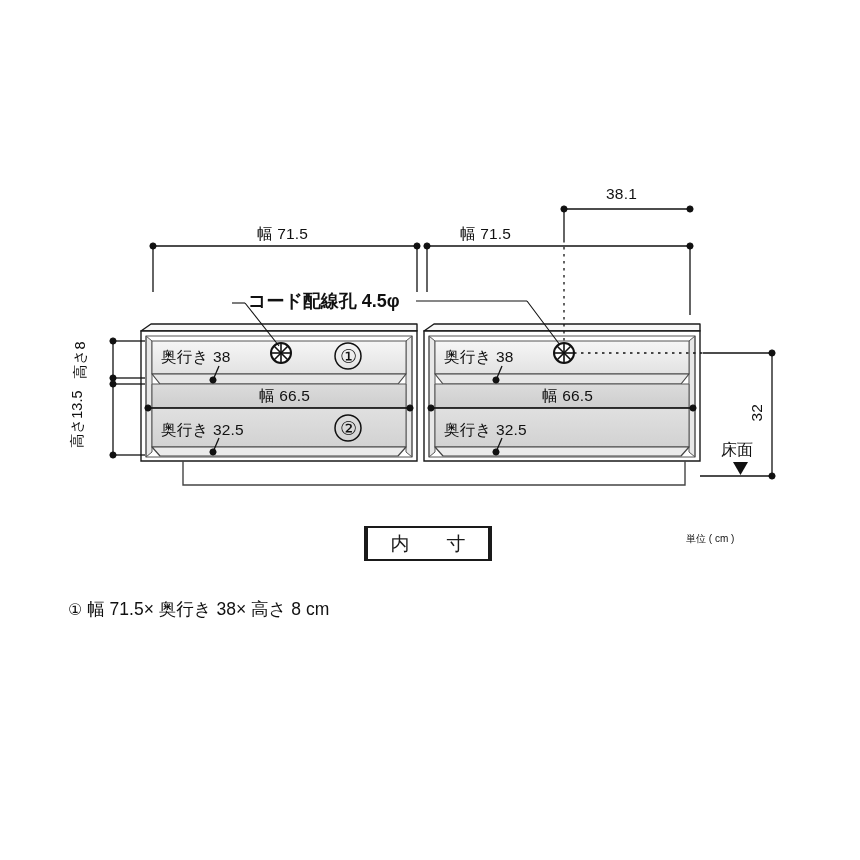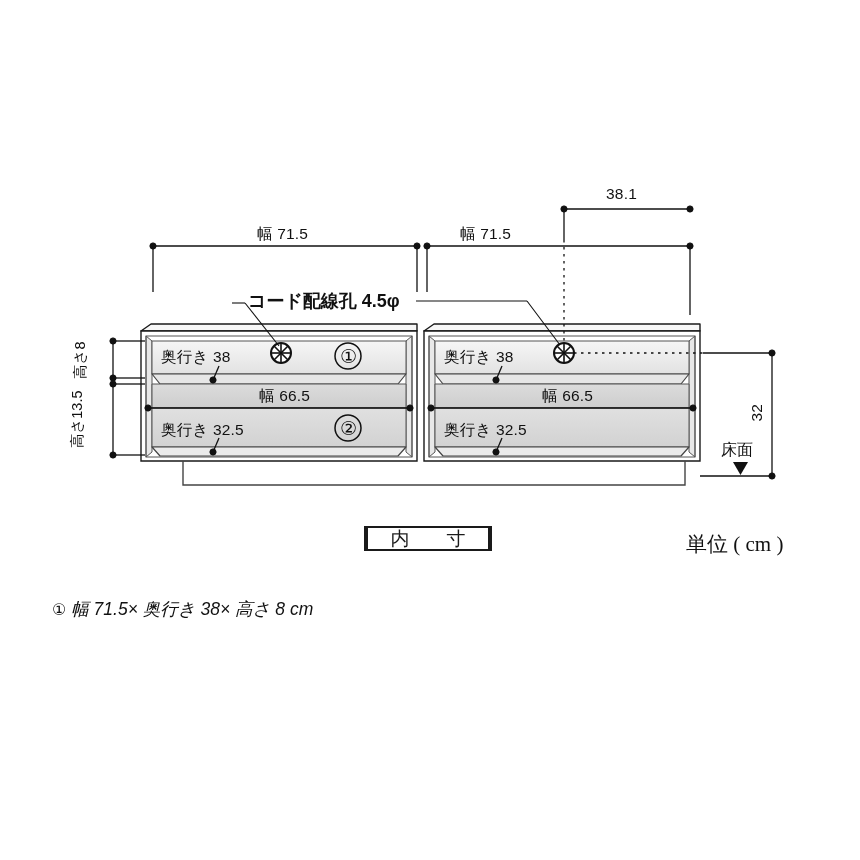--- a/index.html
+++ b/index.html
@@ -24,26 +24,26 @@
     border-top:2px solid #1a1a1a;
     border-bottom:2px solid #1a1a1a;
     border-left:4px solid #1a1a1a;
     border-right:4px solid #1a1a1a;
     box-sizing:border-box;
     display:flex;align-items:center;justify-content:center;
     background:#fff;
   }
   .unitbox span{font-size:19px;letter-spacing:9px;text-indent:9px;}
 
-  .speclist{position:absolute;left:52px;top:596px;width:780px;font-style:italic;}
+  .speclist{position:absolute;left:68px;top:596px;width:780px;}
   .specrow{font-size:17.5px;line-height:1.58;white-space:nowrap;color:#111;}
   .specrow .idx{font-size:16px;}
   .specsub{padding-left:26px;}
 
-  .unitlabel{position:absolute;font-size:21px;font-family:Liberation Serif, serif;}
+  .unitlabel{position:absolute;font-size:10px;}
 </style>
 </head>
 <body>
 
 <div id="stage">
 
   <svg class="layer" viewBox="0 0 860 860">
     <defs>
       <linearGradient id="gTop" x1="0" y1="0" x2="0" y2="1">
         <stop offset="0" stop-color="#f6f6f6"></stop>
@@ -238,21 +238,21 @@
   <div class="txt dimtxt" style="left:444px;top:422px;">奥行き 32.5</div>
 
   <div class="txt" style="left:340px;top:347px;font-size:19px;">①</div>
 
   <div class="txt" style="left:340px;top:419px;font-size:19px;">②</div>
 
   <div class="txt vtxt dimtxt" style="left:748px;top:405px;transform:rotate(-90deg);">32</div>
 
   <div class="txt" style="left:721px;top:442px;font-size:16px;">床面</div>
 
-  <div class="unitbox" style="left:364px;top:526px;width:128px;height:25px;">
+  <div class="unitbox" style="left:364px;top:526px;width:128px;height:35px;">
     <span>内　寸</span>
   </div>
 
   <div class="txt unitlabel" style="left:686px;top:534px;">単位 ( cm )</div>
 
   <div class="speclist">
     <div class="specrow">
       <span class="idx">①</span>
       <span>幅 71.5× 奥行き 38× 高さ 8 cm</span>
     </div>

